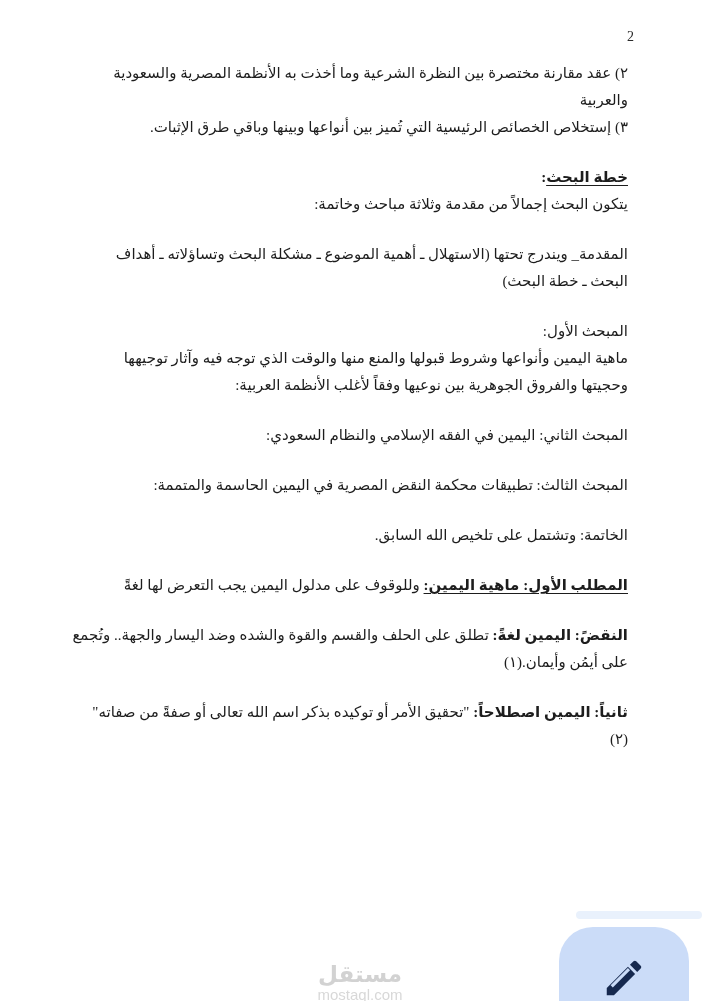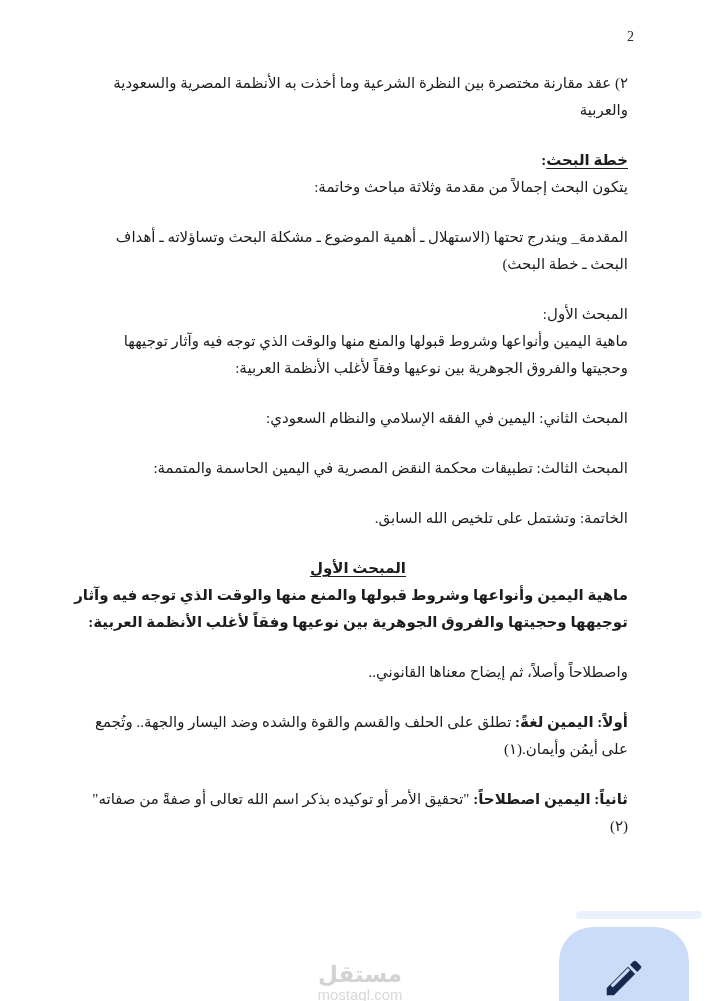--- a/index.html
+++ b/index.html
@@ -17,21 +17,21 @@
     overflow: hidden;
   }
   .page-number {
     position: absolute;
     top: 29px; right: 86px;
     font-size: 14px;
     color: #2a2a2a;
   }
   .content {
     position: absolute;
-    top: 70px; right: 92px; left: 88px;
+    top: 60px; right: 92px; left: 88px;
     direction: rtl;
     text-align: right;
     font-size: 15px;
     line-height: 27px;
   }
   .block + .block { margin-top: 23px; }
   .block.center { text-align: center; }
   .line { white-space: nowrap; }
   .b { font-weight: bold; }
   .u { text-decoration: underline; text-underline-offset: 3px; margin-top: 16px; }
@@ -81,20 +81,21 @@
 <body>
 
 <div class="page">
 
   <div class="page-number">2</div>
 
   <div class="content" id="doc-content">
       <div class="block">
         <div class="line"><span>٢) عقد مقارنة مختصرة بين النظرة الشرعية وما أخذت به الأنظمة المصرية والسعودية</span></div>
         <div class="line"><span>والعربية</span></div>
+        <div class="line"><span>٣) إستخلاص الخصائص الرئيسية التي تُميز بين أنواعها وبينها وباقي طرق الإثبات.</span></div>
       </div>
       <div class="block">
         <div class="line"><span class="b u">خطة البحث</span><span class="b">:</span></div>
         <div class="line"><span>يتكون البحث إجمالاً من مقدمة وثلاثة مباحث وخاتمة:</span></div>
       </div>
       <div class="block">
         <div class="line"><span>المقدمة_ ويندرج تحتها (الاستهلال ـ أهمية الموضوع ـ مشكلة البحث وتساؤلاته ـ أهداف</span></div>
         <div class="line"><span>البحث ـ خطة البحث)</span></div>
       </div>
       <div class="block">
@@ -104,30 +105,25 @@
       </div>
       <div class="block">
         <div class="line"><span>المبحث الثاني: اليمين في الفقه الإسلامي والنظام السعودي:</span></div>
       </div>
       <div class="block">
         <div class="line"><span>المبحث الثالث: تطبيقات محكمة النقض المصرية في اليمين الحاسمة والمتممة:</span></div>
       </div>
       <div class="block">
         <div class="line"><span>الخاتمة: وتشتمل على تلخيص الله السابق.</span></div>
       </div>
-      <div class="block center">
-        <div class="line"><span class="b u">المبحث الأول</span></div>
-        <div class="line"><span class="b">ماهية اليمين وأنواعها وشروط قبولها والمنع منها والوقت الذي توجه فيه وآثار</span></div>
-        <div class="line"><span class="b">توجيهها وحجيتها والفروق الجوهرية بين نوعيها وفقاً لأغلب الأنظمة العربية:</span></div>
+      <div class="block">
+        <div class="line"><span class="b u">المطلب الأول: ماهية اليمين:</span><span> وللوقوف على مدلول اليمين يجب التعرض لها لغةً</span></div>
       </div>
       <div class="block">
-        <div class="line"><span>واصطلاحاً وأصلاً، ثم إيضاح معناها القانوني..</span></div>
-      </div>
-      <div class="block">
-        <div class="line"><span class="b">أولاً: اليمين لغةً:</span><span> تطلق على الحلف والقسم والقوة والشده وضد اليسار والجهة.. وتُجمع</span></div>
+        <div class="line"><span class="b">النقضً: اليمين لغةً:</span><span> تطلق على الحلف والقسم والقوة والشده وضد اليسار والجهة.. وتُجمع</span></div>
         <div class="line"><span>على أيمُن وأيمان.(١)</span></div>
       </div>
       <div class="block">
         <div class="line"><span class="b">ثانياً: اليمين اصطلاحاً:</span><span> "تحقيق الأمر أو توكيده بذكر اسم الله تعالى أو صفةً من صفاته"</span></div>
         <div class="line"><span>(٢)</span></div>
       </div>
     </div>
 
   <div class="watermark">
     <div class="wm-ar">مستقل</div>

